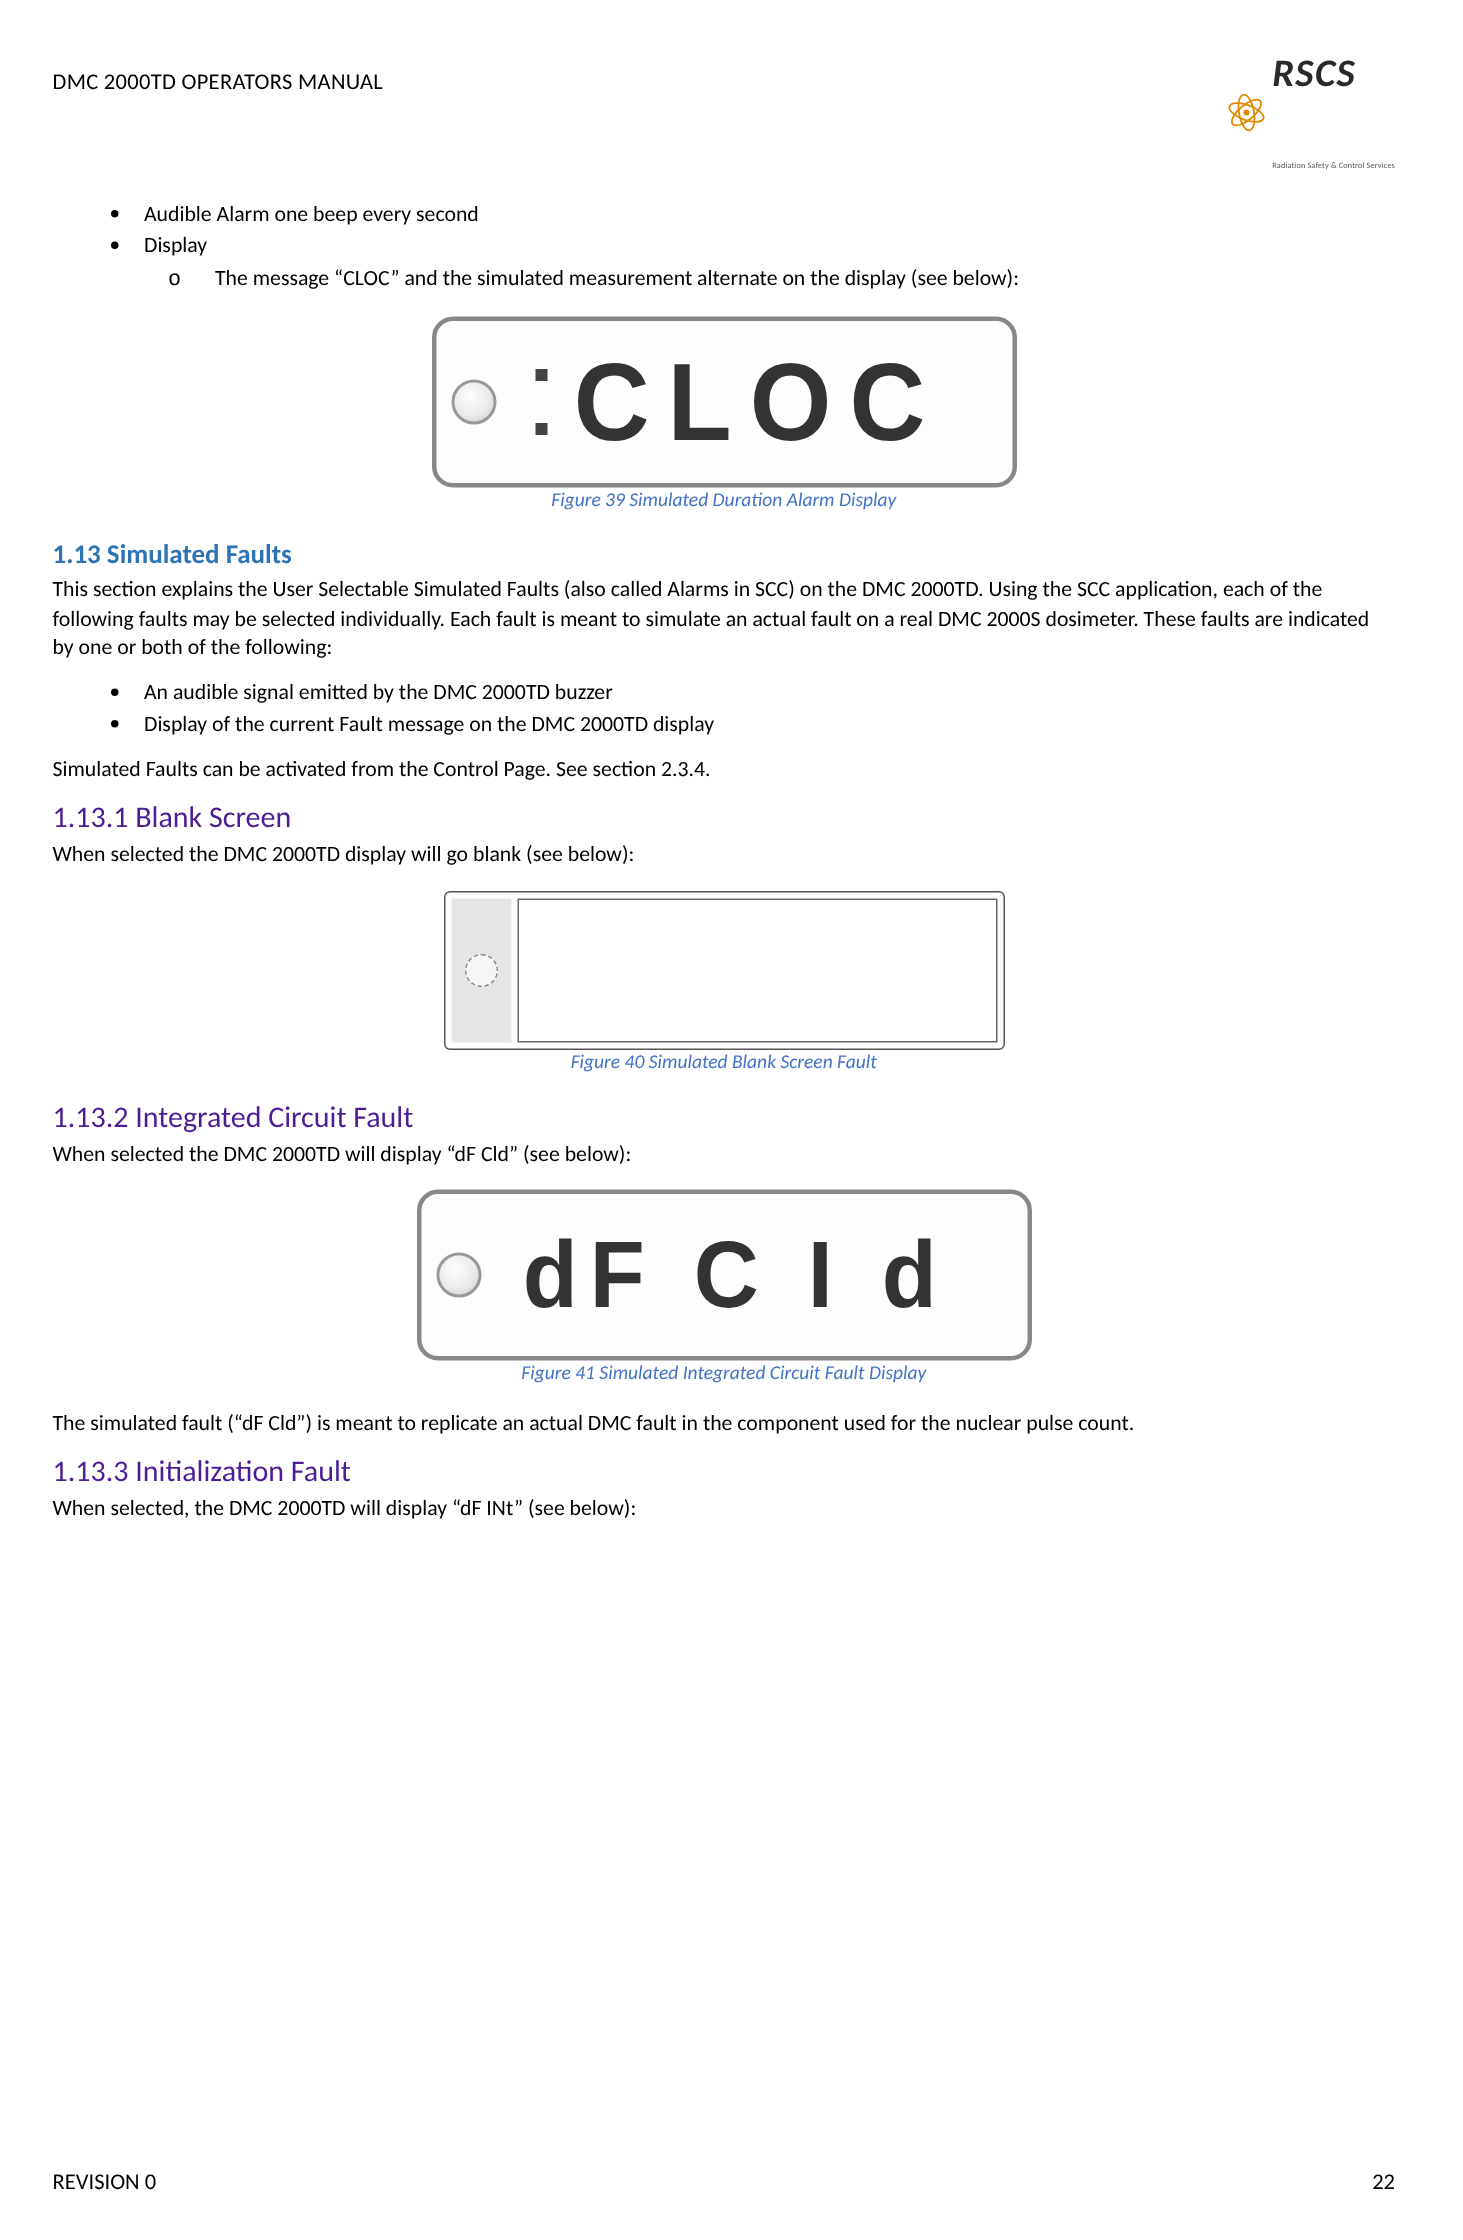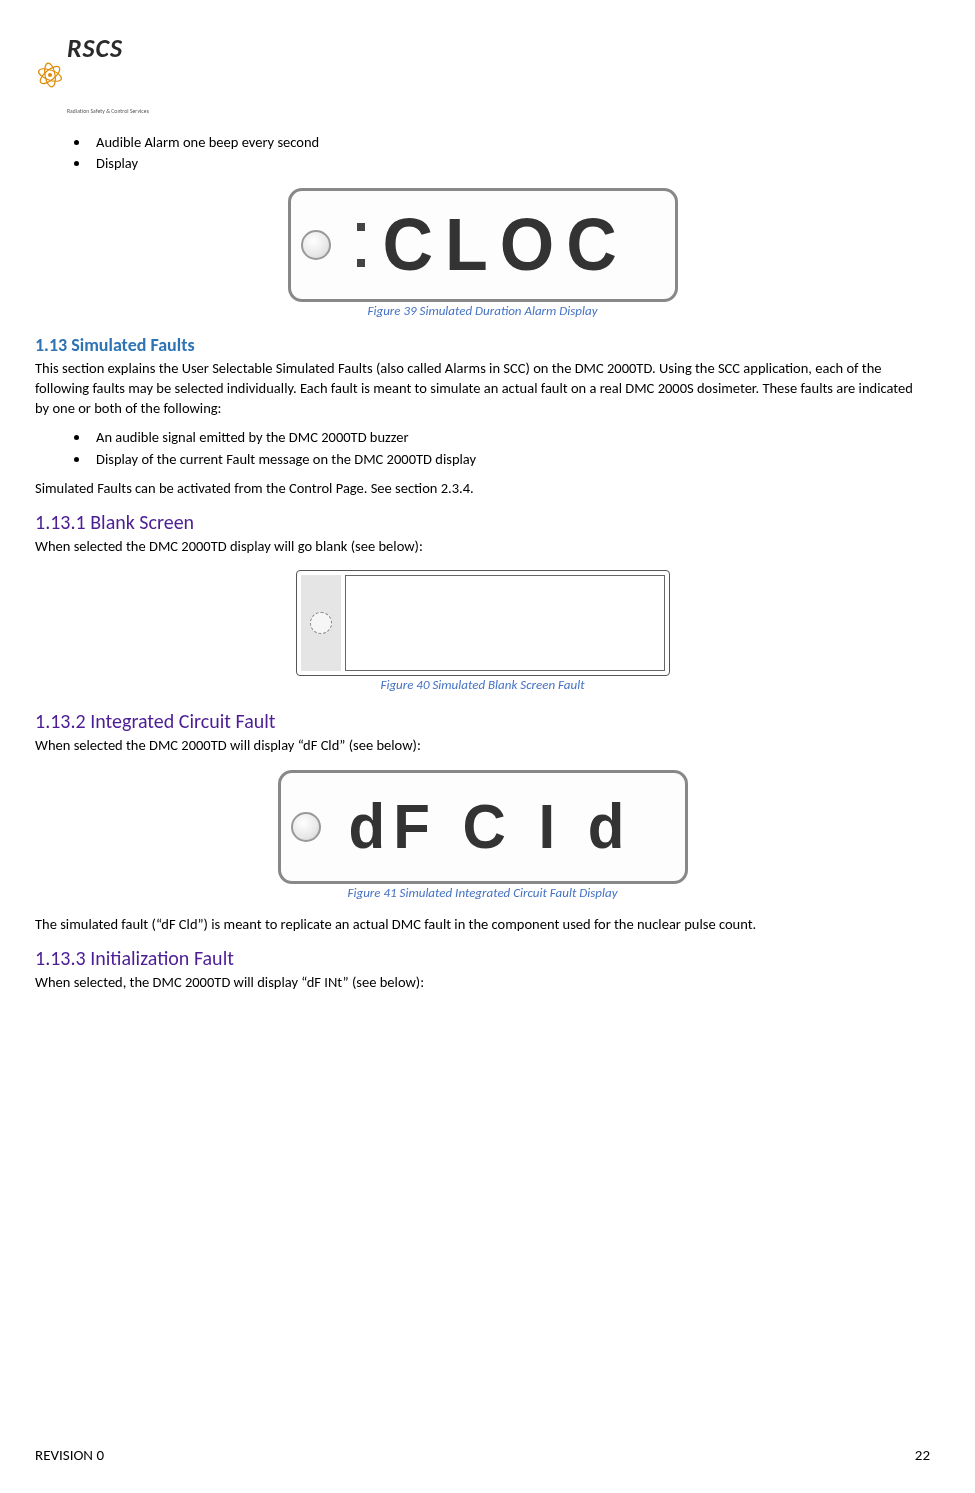--- a/index.html
+++ b/index.html
@@ -179,20 +179,21 @@
     .device.blank .screen-area {
         width: 320px; height: 96px;
         border: 1px solid #666;
         background: #fff;
     }
   </style>
 </head>
 <body>
 
 <div class="header">
+  <div class="header-title">DMC 2000TD OPERATORS MANUAL</div>
   <div class="logo">
     <span class="logo-icon">
       <svg width="30" height="30" viewBox="0 0 30 30">
         <ellipse cx="15" cy="15" rx="12" ry="5" fill="none" stroke="#e08a00" stroke-width="1.2" transform="rotate(20 15 15)"></ellipse>
         <ellipse cx="15" cy="15" rx="12" ry="5" fill="none" stroke="#e08a00" stroke-width="1.2" transform="rotate(80 15 15)"></ellipse>
         <ellipse cx="15" cy="15" rx="12" ry="5" fill="none" stroke="#e08a00" stroke-width="1.2" transform="rotate(-40 15 15)"></ellipse>
         <circle cx="15" cy="15" r="2" fill="#e08a00"></circle>
       </svg>
     </span>
     <span class="logo-text">
@@ -201,20 +202,25 @@
     </span>
   </div>
 </div>
 
 <div class="content">
 
   <ul class="bullets">
     <li>Audible Alarm one beep every second</li>
     <li>
       <span>Display</span>
+      <ol class="sublist">
+        <li>
+          <span>The message “CLOC” and the simulated measurement alternate on the display (see below):</span>
+        </li>
+      </ol>
     </li>
   </ul>
 
   <div class="figure-wrap">
     <div class="device">
       <div class="device-inner">
         <div class="device-btn"></div>
         <div class="lcd">
           <div class="dots">
               <span></span>

